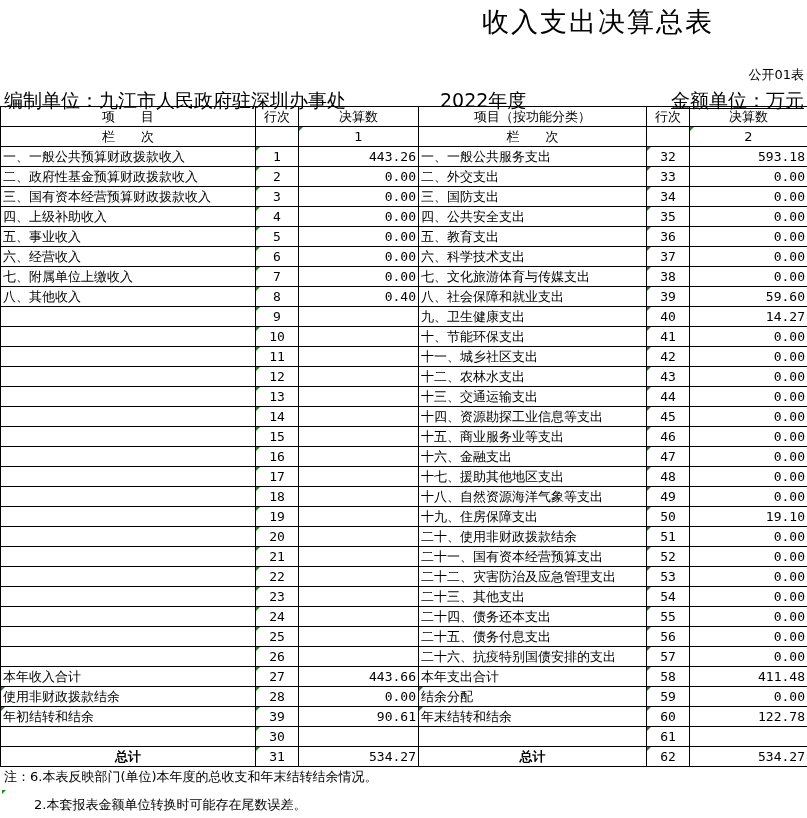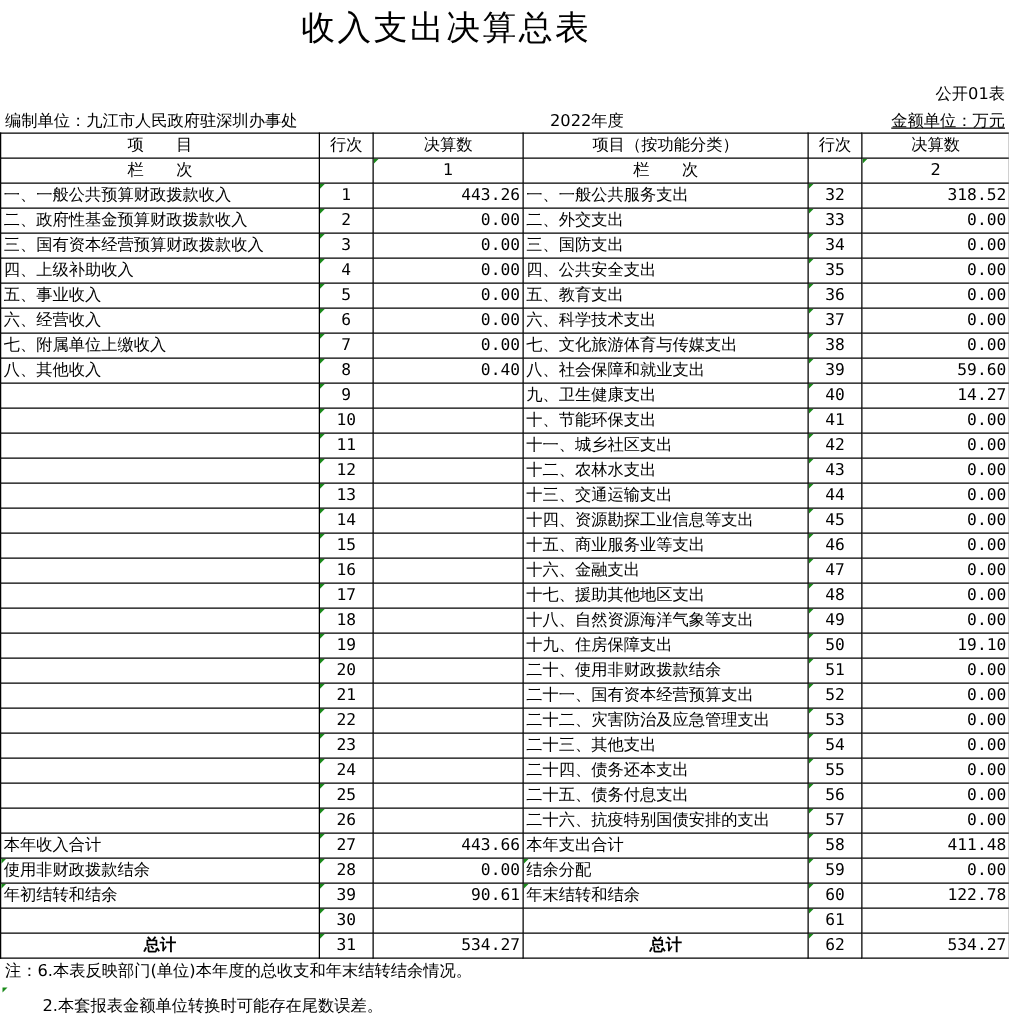--- a/index.html
+++ b/index.html
@@ -1,28 +1,28 @@
 <!DOCTYPE html>
 <html><head>
 <meta charset="utf-8">
 <style>
   html, body { margin: 0; padding: 0; background: #ffffff; }
   body {
     width: 807px; height: 818px; position: relative; overflow: hidden;
     font-family: "DejaVu Sans", sans-serif; color: #000;
   }
   .title {
-    position: absolute; left: 0; top: 4px; width: 714px; text-align: center;
+    position: absolute; left: 0; top: 4px; width: 714px; text-align: right;
     font-size: 27px; letter-spacing: 2px; font-family: Liberation Serif, serif;
   }
   .form-code {
     position: absolute; right: 3px; top: 66px; font-size: 13px;
   }
   .meta-row {
-    position: absolute; left: 0; top: 86px; width: 807px; height: 20px; font-size: 13px;
+    position: absolute; left: 0; top: 86px; width: 807px; height: 20px; font-size: 19px;
   }
   .meta-row .unit { position: absolute; left: 4px; top: 2px; }
   .meta-row .year { position: absolute; left: 440px; top: 2px; }
   .meta-row .currency { position: absolute; right: 3px; top: 2px; text-decoration: underline; }
 
   table.main {
     position: absolute; left: 0; top: 106px;
     border-collapse: collapse; table-layout: fixed;
     width: 807px;
     font-size: 13px;
@@ -87,21 +87,21 @@
       <td class="hdr mark">2</td>
     </tr>
   </tbody>
   <tbody id="data-rows">
       <tr>
         <td class="c-item">一、一般公共预算财政拨款收入</td>
         <td class="c-line mark">1</td>
         <td class="c-amt">443.26</td>
         <td class="c-item">一、一般公共服务支出</td>
         <td class="c-line mark">32</td>
-        <td class="c-amt">318.52</td>
+        <td class="c-amt">593.18</td>
       </tr>
       <tr>
         <td class="c-item">二、政府性基金预算财政拨款收入</td>
         <td class="c-line mark">2</td>
         <td class="c-amt">0.00</td>
         <td class="c-item">二、外交支出</td>
         <td class="c-line mark">33</td>
         <td class="c-amt">0.00</td>
       </tr>
       <tr>

